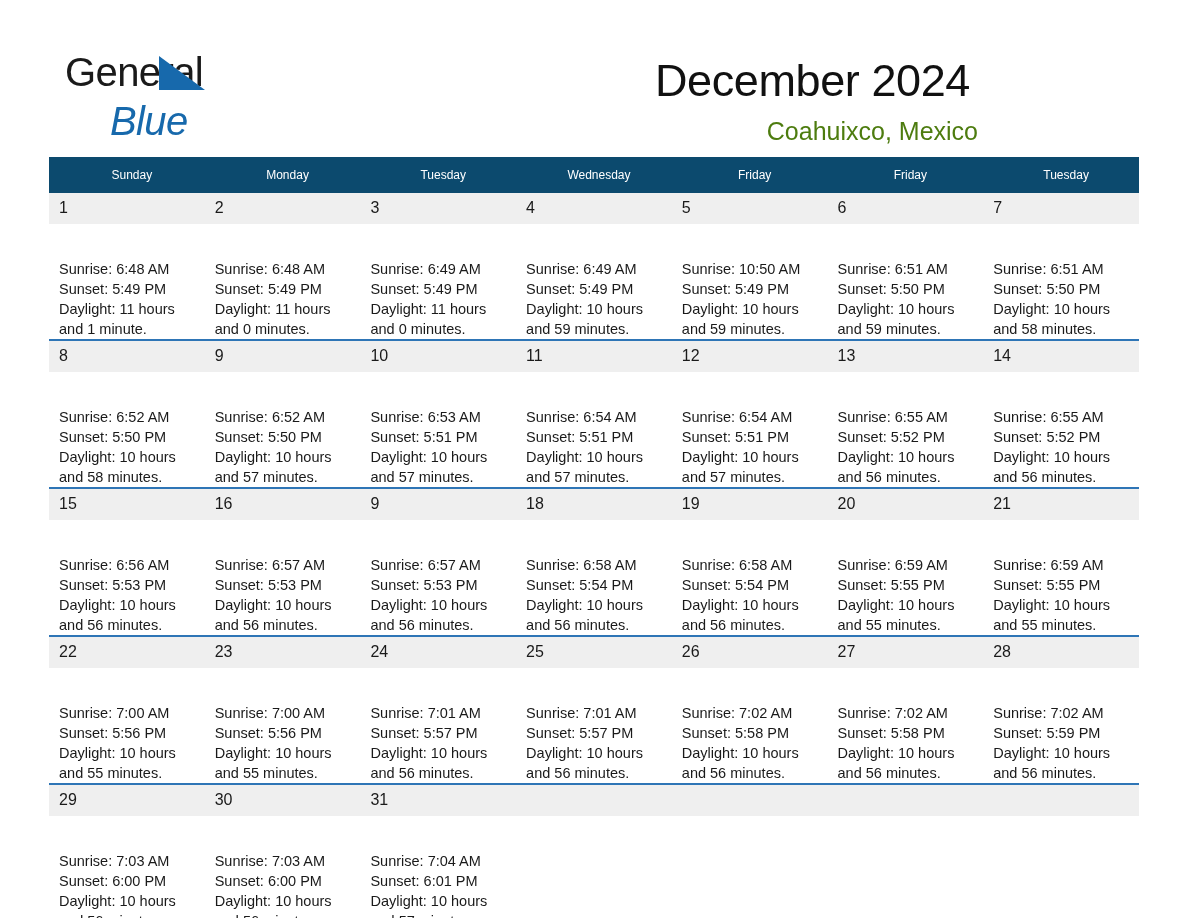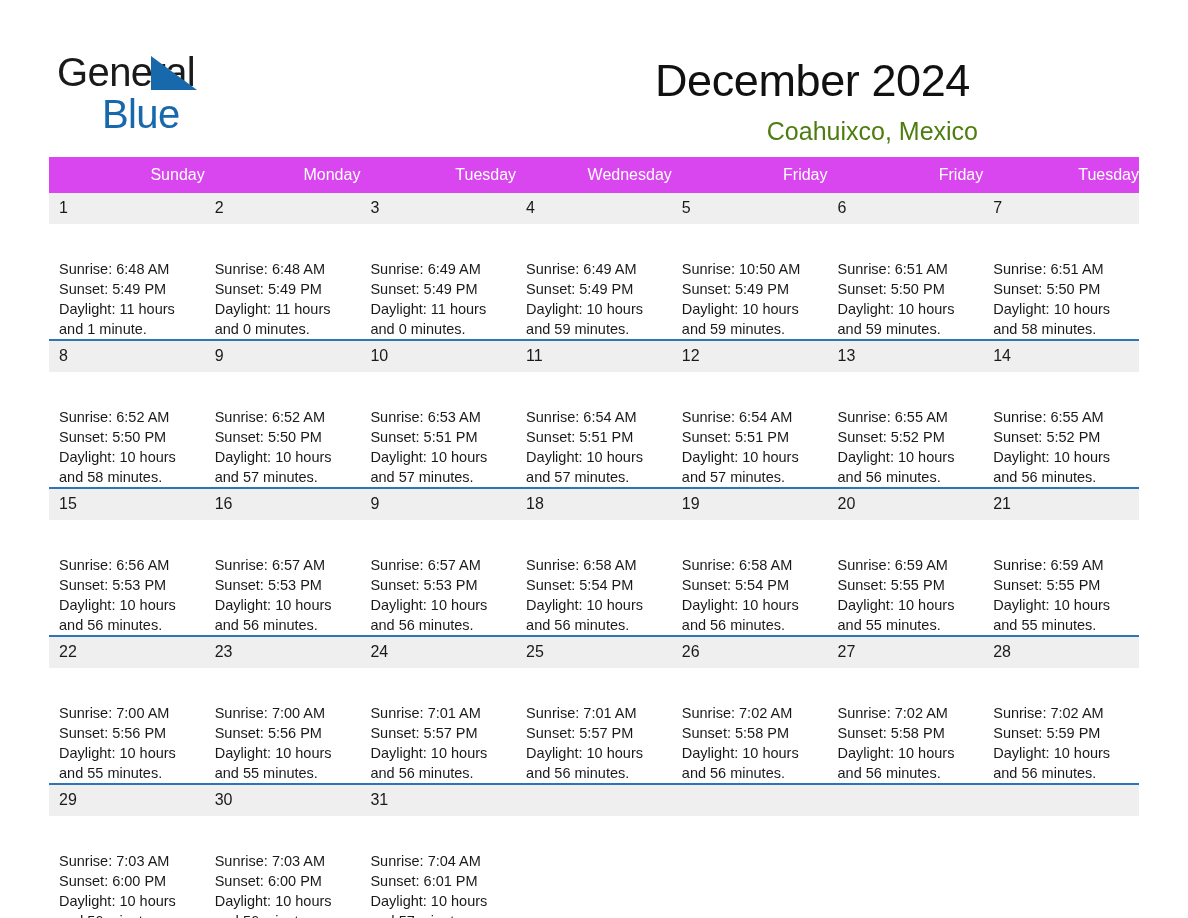--- a/index.html
+++ b/index.html
@@ -12,20 +12,21 @@
     height: 918px;
     font-family: "Liberation Sans", sans-serif;
     color: #000000;
     overflow: hidden;
   }
   .page {
     position: relative;
     width: 1028px;
     height: 918px;
     box-sizing: border-box;
+    padding-left: 8px;
   }
 
   
   .header {
     position: relative;
     height: 110px;
     padding: 0 50px;
   }
   .logo {
     position: absolute;
@@ -49,25 +50,26 @@
     left: 94px;
     top: 4px;
     width: 0;
     height: 0;
     border-left: 46px solid #1769AC;
     border-top: 34px solid transparent;
   }
   .logo-line2 {
     display: block;
     margin-left: 45px;
-    margin-top: 1px;
+    margin-top: 8px;
     font-size: 40px;
     line-height: 42px;
     letter-spacing: -0.6px;
     color: #1769AC;
+    font-style: italic;
   }
 
   .title-block {
     position: absolute;
     right: 50px;
     top: 46px;
     text-align: right;
   }
   .month-title {
     font-size: 45px;
@@ -88,25 +90,25 @@
   
   .calendar {
     position: absolute;
     left: 49px;
     top: 157px;
     width: 1090px;
     border-collapse: collapse;
     table-layout: fixed;
   }
   .calendar th {
-    background: #d946ef;
+    background: #0c4a6e;
     color: #ffffff;
-    font-size: 16px;
+    font-size: 12px;
     font-weight: normal;
-    text-align: right;
+    text-align: center;
     padding: 9px 0 9px 10px;
     height: 18px;
     border: none;
     vertical-align: middle;
   }
   .calendar td {
     width: 155.7px;
     vertical-align: top;
     padding: 0;
     border: none;

